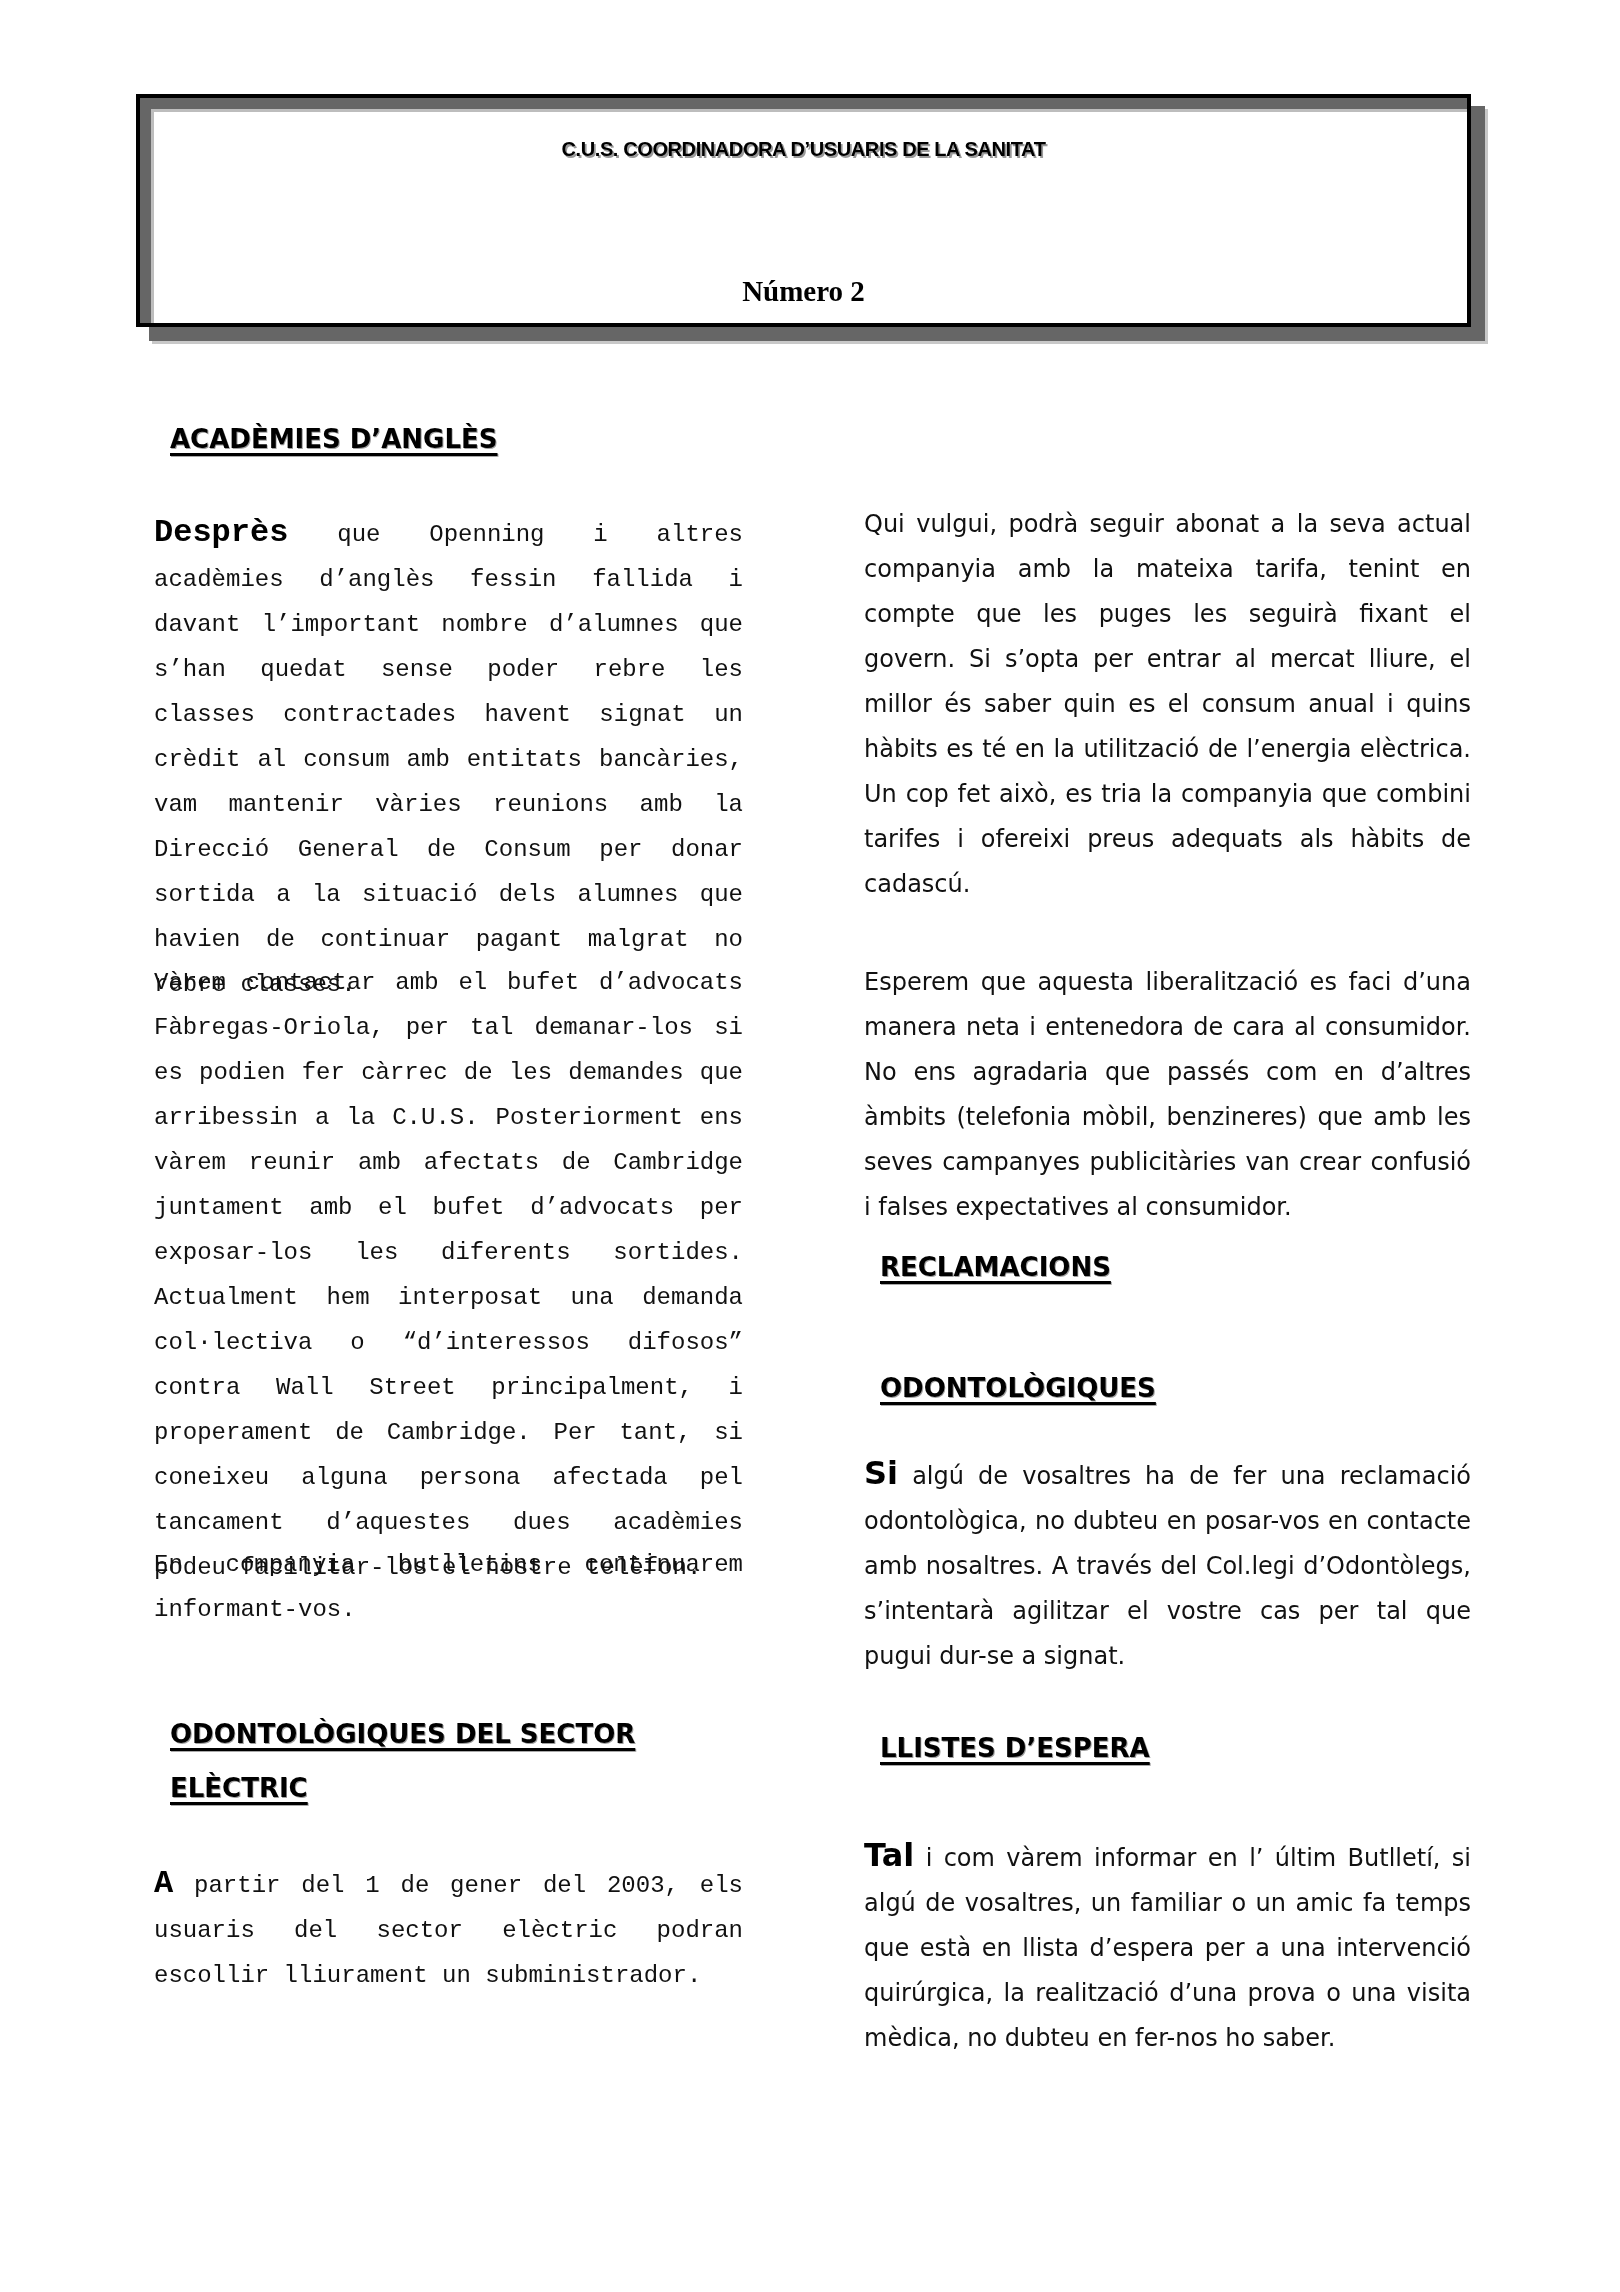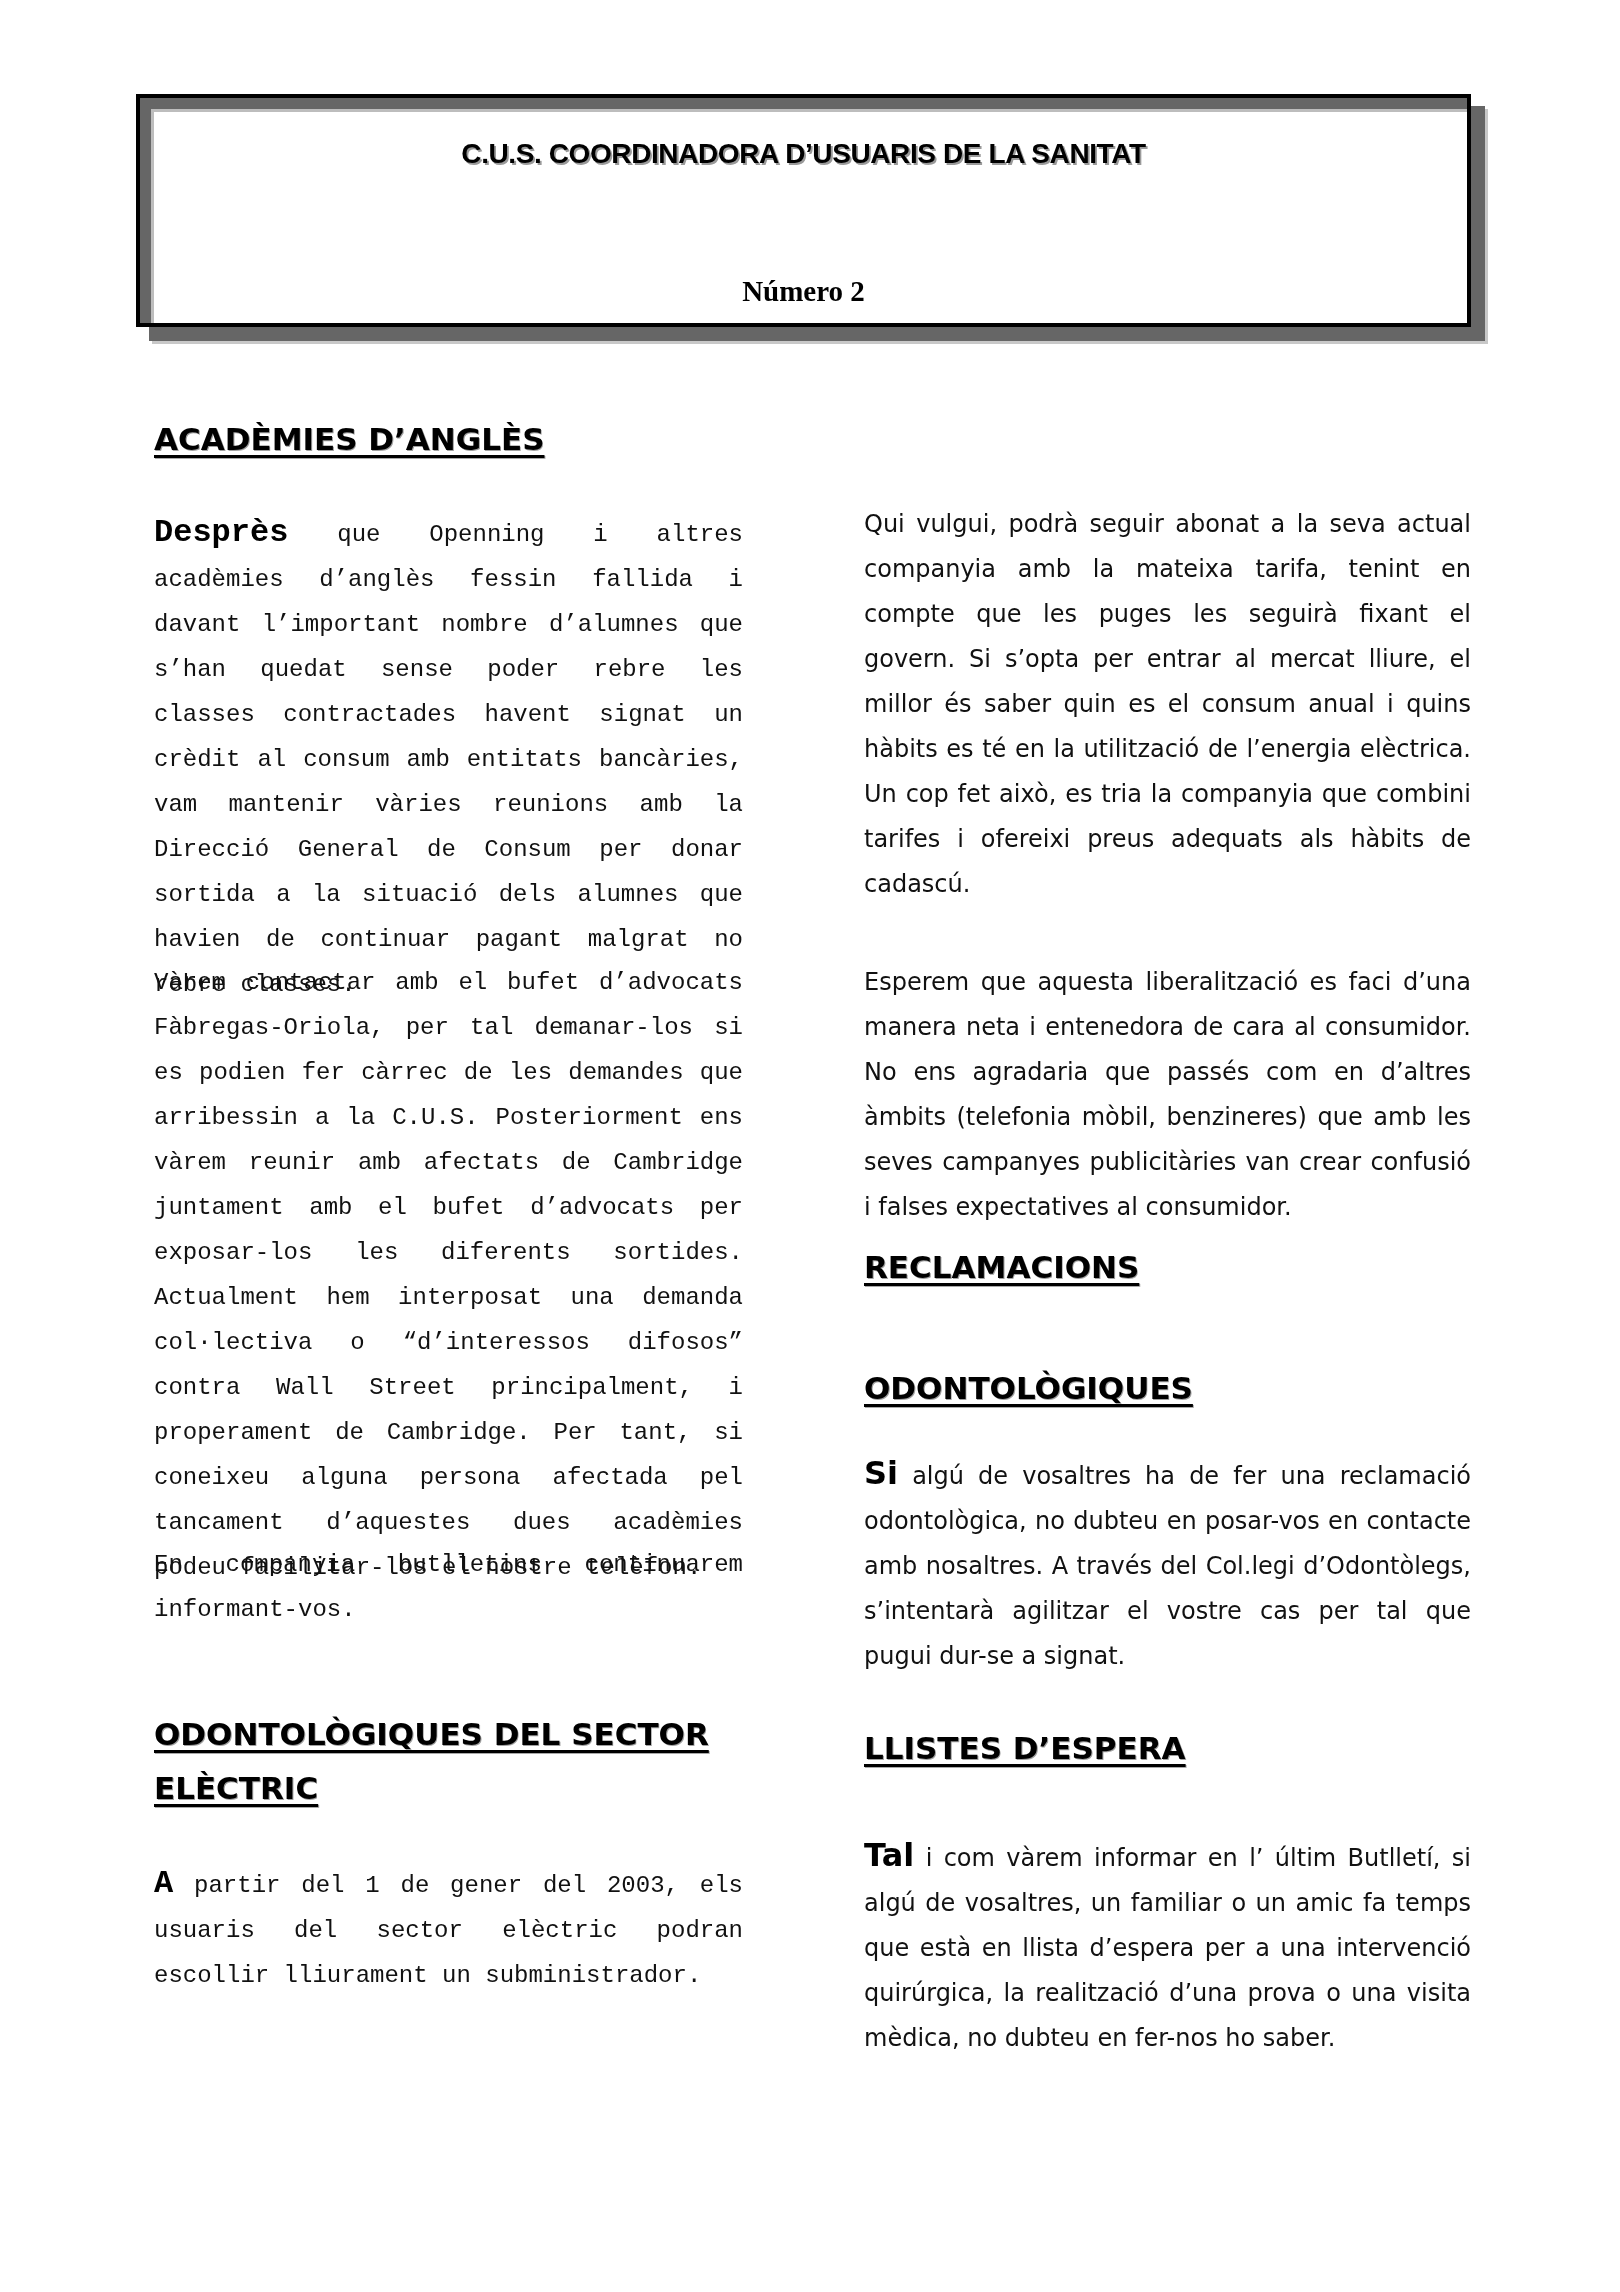--- a/index.html
+++ b/index.html
@@ -12,34 +12,34 @@
   .hdr-shadow-light { position: absolute; left: 152px; top: 109px; width: 1336px; height: 235px;
                 background: #c8c8c8; z-index: 0; }
   .hdr-box { position: absolute; left: 136px; top: 94px; width: 1327px; height: 225px;
              border: 4.5px solid #000; background: #fff; z-index: 2; box-sizing: content-box; }
   .hdr-inner-shade { position: absolute; left: 0; top: 0; right: 0; height: 10.7px; background: #666; }
   .hdr-inner-shade-l { position: absolute; left: 0; top: 0; bottom: 0; width: 10.7px; background: #666; }
   .hdr-inner-light { position: absolute; left: 10.7px; top: 10.7px; right: 0; height: 3.6px; background: #bdbdbd; }
   .hdr-inner-light-l { position: absolute; left: 10.7px; top: 10.7px; bottom: 0; width: 3.6px; background: #bdbdbd; }
 
   .hdr-org { position: absolute; left: 0; right: 0; top: 40px; text-align: center;
-             font-family: "Liberation Sans", sans-serif; font-weight: bold; font-size: 28px;
+             font-family: "Liberation Sans", sans-serif; font-weight: bold; font-size: 20px;
              letter-spacing: -0.4px; color: #000; text-shadow: 1.8px 1.8px 0 #9a9a9a; }
   .hdr-title { position: absolute; left: 0; right: 0; top: 97px; text-align: center;
                font-family: "DejaVu Sans", sans-serif; font-weight: bold; font-size: 57px;
                letter-spacing: 0.9px; color: #000; text-shadow: 2.7px 2.7px 0 #9a9a9a; }
   .hdr-title span { border-bottom: 6.3px solid #000; box-shadow: 0 2.7px 0 #9a9a9a;
                     display: inline-block; line-height: 64px; padding: 0 1.8px; }
   .hdr-num { position: absolute; left: 0; right: 0; top: 177px; text-align: center;
              font-family: Liberation Serif, serif; font-weight: bold; font-size: 29px; color: #000; }
 
   
   .h-sec { position: absolute; font-family: "DejaVu Sans", sans-serif; font-weight: bold;
-           font-size: 31px; color: #000; text-decoration: underline; text-decoration-thickness: 2.7px;
-           text-underline-offset: 4.5px; text-shadow: 0.9px 0.9px 0 #a0a0a0; line-height: 54px; white-space: nowrap; }
+           font-size: 26px; color: #000; text-decoration: underline; text-decoration-thickness: 2.7px;
+           text-underline-offset: 4.5px; text-shadow: 0.9px 0.9px 0 #a0a0a0; line-height: 54px; white-space: nowrap; margin-left: 16px; }
 
   
   .para { position: absolute; font-family: "DejaVu Sans", sans-serif; font-size: 24px;
           line-height: 45px; text-align: justify; color: #111; }
   .para.col-l { left: 154px; width: 589px; font-family: Liberation Mono, monospace; }
   .para.col-r { left: 864px; width: 607px; }
   .lead { font-weight: bold; font-size: 32px; color: #000; }
   .last-line { text-align-last: left; }
 </style>
 </head>

